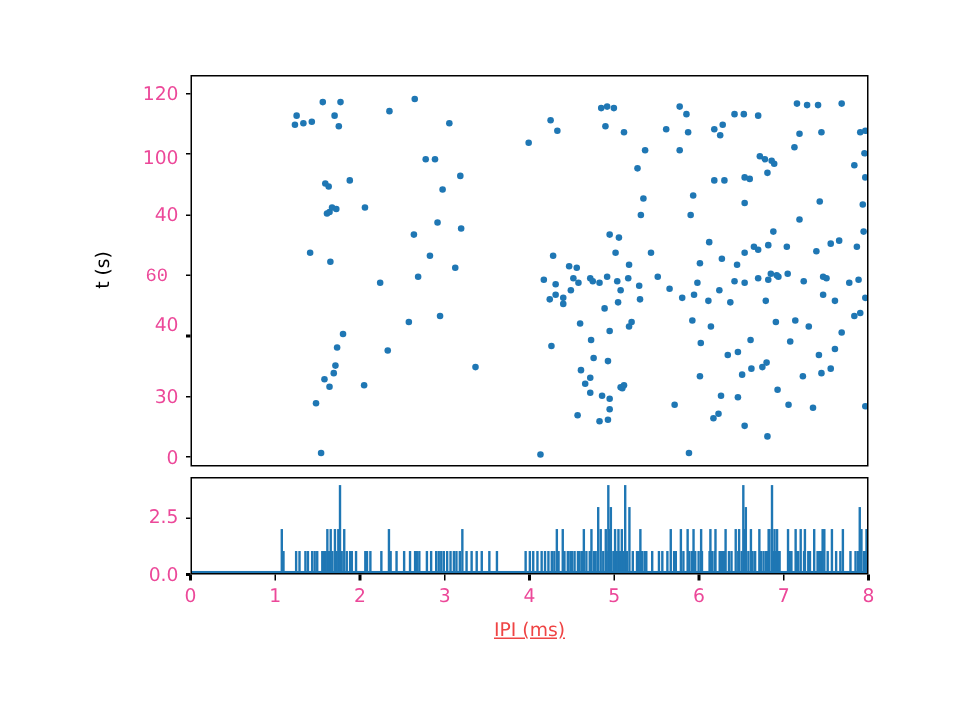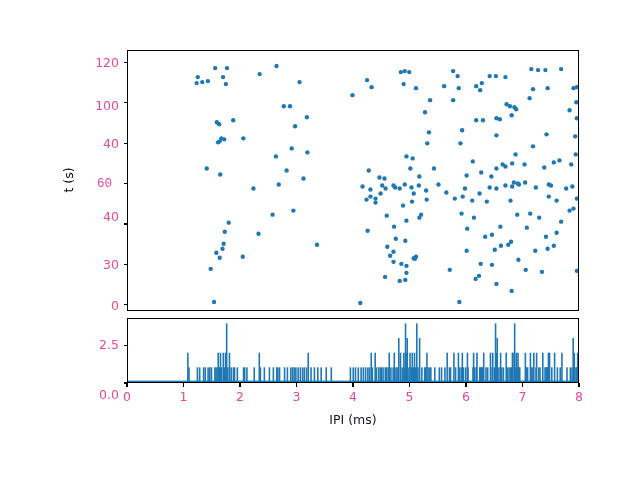--- a/index.html
+++ b/index.html
@@ -101,23 +101,24 @@
     color: #000000;
     transform: translate(-50%, -50%) rotate(-90deg);
     transform-origin: center center;
     white-space: nowrap;
   }
   #xlabel-hist {
     position: absolute;
     left: 353px;
     top: 412px;
     font-size: 12.5px;
-    color: #0f172a;
+    color: #ef4444;
     transform: translateX(-50%);
     white-space: nowrap;
+    text-decoration: underline;
   }
 </style>
 </head>
 <body>
 
 <div id="figure">
 
 
   <div id="scatter-axes" class="axes-frame">
     <svg class="plot-svg" id="scatter-svg" viewBox="0 0 452 261" preserveAspectRatio="none">
@@ -559,21 +560,21 @@
         <rect x="447.48" y="34.77" width="1.60" height="30.23" fill="#1f77b4"></rect>
         <rect x="449.18" y="49.88" width="1.60" height="15.12" fill="#1f77b4"></rect>
         <rect x="449.74" y="49.88" width="1.60" height="15.12" fill="#1f77b4"></rect>
         <rect x="450.87" y="34.77" width="1.60" height="30.23" fill="#1f77b4"></rect>
         <rect x="0" y="63.60" width="452" height="1.4" fill="#1f77b4"></rect>
       </svg>
   </div>
 
   <div id="hist-yticks">
       <div class="tick-mark tick-y" style="left: 123.5px; top: 382.45px;"></div>
-      <div class="tick-label tick-label-y" style="left: 67px; top: 383px; width: 52px; margin-top: 11px;">0.0</div>
+      <div class="tick-label tick-label-y" style="left: 67px; top: 383px; width: 52px;">0.0</div>
       <div class="tick-mark tick-y" style="left: 123.5px; top: 344.659px;"></div>
       <div class="tick-label tick-label-y" style="left: 67px; top: 344px; width: 52px;">2.5</div>
     </div>
   <div id="hist-xticks">
       <div class="tick-mark tick-x" style="left: 126.45px; top: 383px;"></div>
       <div class="tick-label tick-label-x" style="left: 127px; top: 389px;">0</div>
       <div class="tick-mark tick-x" style="left: 182.95px; top: 383px;"></div>
       <div class="tick-label tick-label-x" style="left: 183.5px; top: 389px;">1</div>
       <div class="tick-mark tick-x" style="left: 239.45px; top: 383px;"></div>
       <div class="tick-label tick-label-x" style="left: 240px; top: 389px;">2</div>

